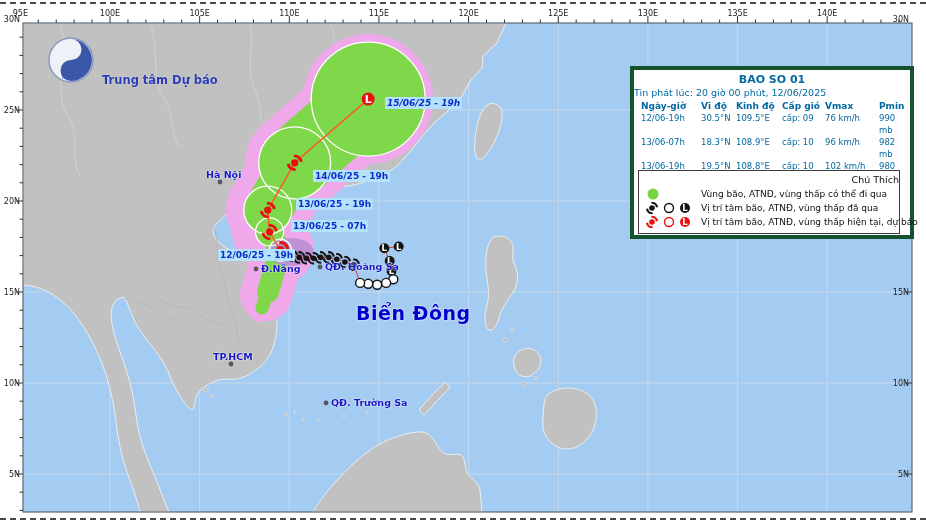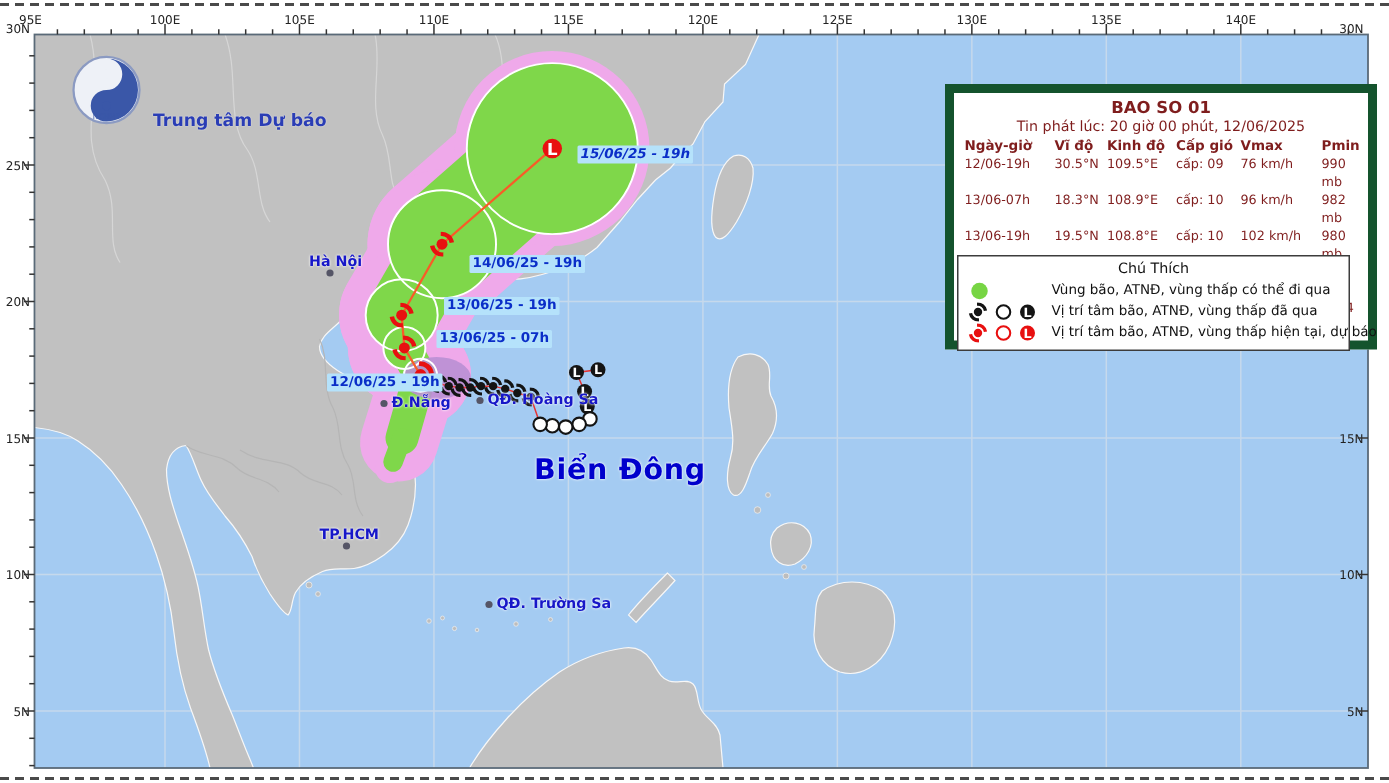--- a/index.html
+++ b/index.html
@@ -25,30 +25,30 @@
   .frame{fill:none;stroke:#5a6a78;stroke-width:1.2}
   .Lt{font-weight:bold;font-family:"DejaVu Sans",sans-serif}
   .city{position:absolute;color:#1717c8;font-weight:bold;font-size:9.5px;white-space:nowrap;
         text-shadow:0 0 2px rgba(255,255,255,.95),0 0 1px rgba(255,255,255,.9);z-index:3}
   .sea-label{font-size:19px;color:#0000cc;letter-spacing:.5px}
   .date-label{position:absolute;background:#b5e2fb;color:#0a2ec8;font-size:9px;font-weight:bold;
         padding:0 2px;line-height:12px;white-space:nowrap;z-index:3;border-radius:1px}
   .logo{position:absolute;left:46px;top:34px;display:flex;align-items:flex-end;z-index:4}
   .logo-text{margin-left:6px;color:#2a3db5;font-weight:bold;font-size:11.5px;line-height:16px;
         text-shadow:0 0 1px rgba(255,255,255,.8)}
-  .info-box{position:absolute;left:630px;top:56px;width:276px;background:#fff;
-        border:6px solid #14532d;z-index:5;color:#7f1d1d;padding-bottom:3px}
+  .info-box{position:absolute;left:630px;top:66px;width:276px;background:#fff;
+        border:4px solid #14532d;z-index:5;color:#0369a1;padding-bottom:3px}
   .info-title{text-align:center;font-weight:bold;font-size:11px;padding-top:3px}
-  .info-issued{text-align:center;font-size:9.5px;padding:1px 0 2px}
+  .info-issued{font-size:9.5px;padding:1px 0 2px}
   .info-table{display:grid;grid-template-columns:60px 35px 46px 43px 54px 32px;
         padding-left:7px;font-size:8.5px;line-height:12px}
   .info-table .hd{font-weight:bold;font-size:9px}
   .legend-box{position:absolute;left:638px;top:170px;width:260px;background:#fff;
         border:1px solid #3c3c3c;z-index:5;color:#111;padding-bottom:4px}
-  .legend-title{text-align:center;font-size:9.5px;padding:3px 0 2px}
+  .legend-title{text-align:right;font-size:9.5px;padding:3px 0 2px}
   .legend-row{display:flex;align-items:center;height:14px}
   .legend-sym{width:58px;height:14px;flex:none;margin-left:4px}
   .legend-lab{font-size:9px;white-space:nowrap}
 </style>
 </head>
 <body>
 
 <div class="page">
   <div class="dash" style="top:2px"></div>
   <div class="dash" style="top:518px"></div>

